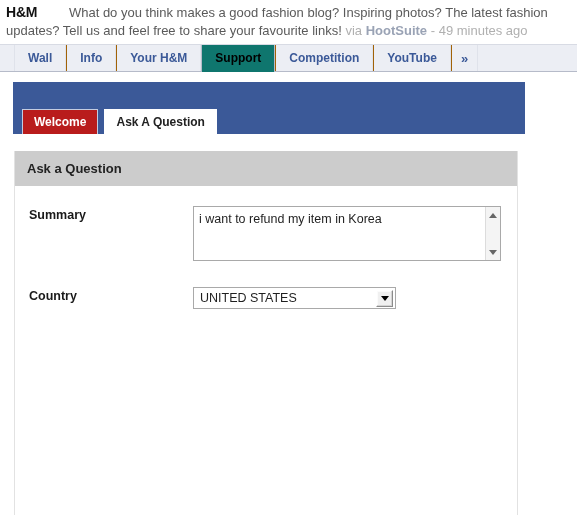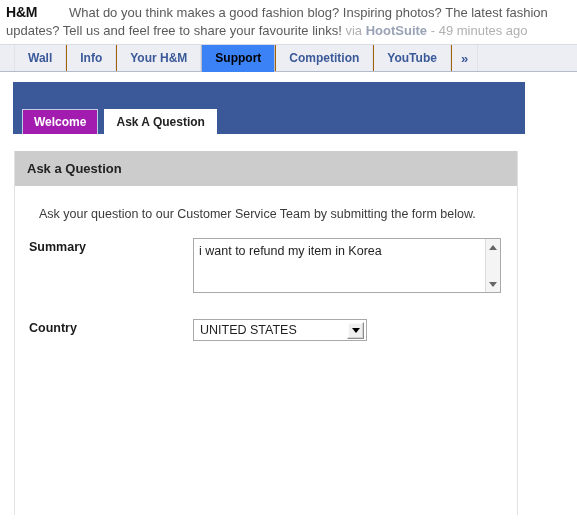--- a/index.html
+++ b/index.html
@@ -63,21 +63,21 @@
     font-weight: bold;
     color: #3b5998;
     border-left: 1px solid #a16207;
     border-right: 1px solid #dfe2ea;
     cursor: pointer;
     white-space: nowrap;
     box-sizing: border-box;
   }
   .tab:first-child { border-left: 1px solid #dfe2ea; }
   .tab.active {
-    background: #3b82f6;
+    background: #0f766e;
     color: #000000;
     border-left: 1px solid #b6bbc9;
     border-right: 1px solid #b6bbc9;
     margin-bottom: -1px;
     padding-bottom: 1px;
   }
   .tab.more {
     padding: 0 9px;
     font-size: 13px;
     color: #3b5998;
@@ -110,21 +110,21 @@
     font-size: 12px;
     font-weight: bold;
     padding: 5px 11px 5px 11px;
     box-sizing: border-box;
     cursor: pointer;
     white-space: nowrap;
     line-height: 14px;
   }
   .inner-tab.inactive {
     color: #ffffff;
-    background: #a21caf;
+    background: #b91c1c;
     border: 1px solid #c3cce0;
     border-bottom: none;
   }
   .inner-tab.active {
     color: #222222;
     background: #ffffff;
     border: 1px solid #ffffff;
     border-bottom: none;
     margin-left: 6px;
   }
@@ -234,21 +234,21 @@
   .tri-down {
     width: 0; height: 0;
     border-left: 4px solid transparent;
     border-right: 4px solid transparent;
     border-top: 5px solid #666666;
   }
 
   
   .select {
     position: relative;
-    width: 174px;
+    width: 203px;
     height: 22px;
     border: 1px solid #a9a9a9;
     background: #ffffff;
     display: flex;
     align-items: center;
     box-sizing: border-box;
     cursor: pointer;
   }
   .select-value {
     padding-left: 6px;
@@ -330,21 +330,20 @@
       </div>
     </div>
   </div>
 
   <div class="panel">
     <div class="panel-header">
       <span class="panel-header-title">Ask a Question</span>
     </div>
 
     <div class="panel-body">
-      <p class="intro">Ask your question to our Customer Service Team by submitting the form below.</p>
 
       <form>
 
         <div class="field">
           <div class="field-label">Summary</div>
           <div class="textbox summary">
             <div class="content">i want to refund my item in Korea</div>
             <div class="scrollbar">
               <div class="sb-arrow up">
                   <span class="tri-up"></span>

